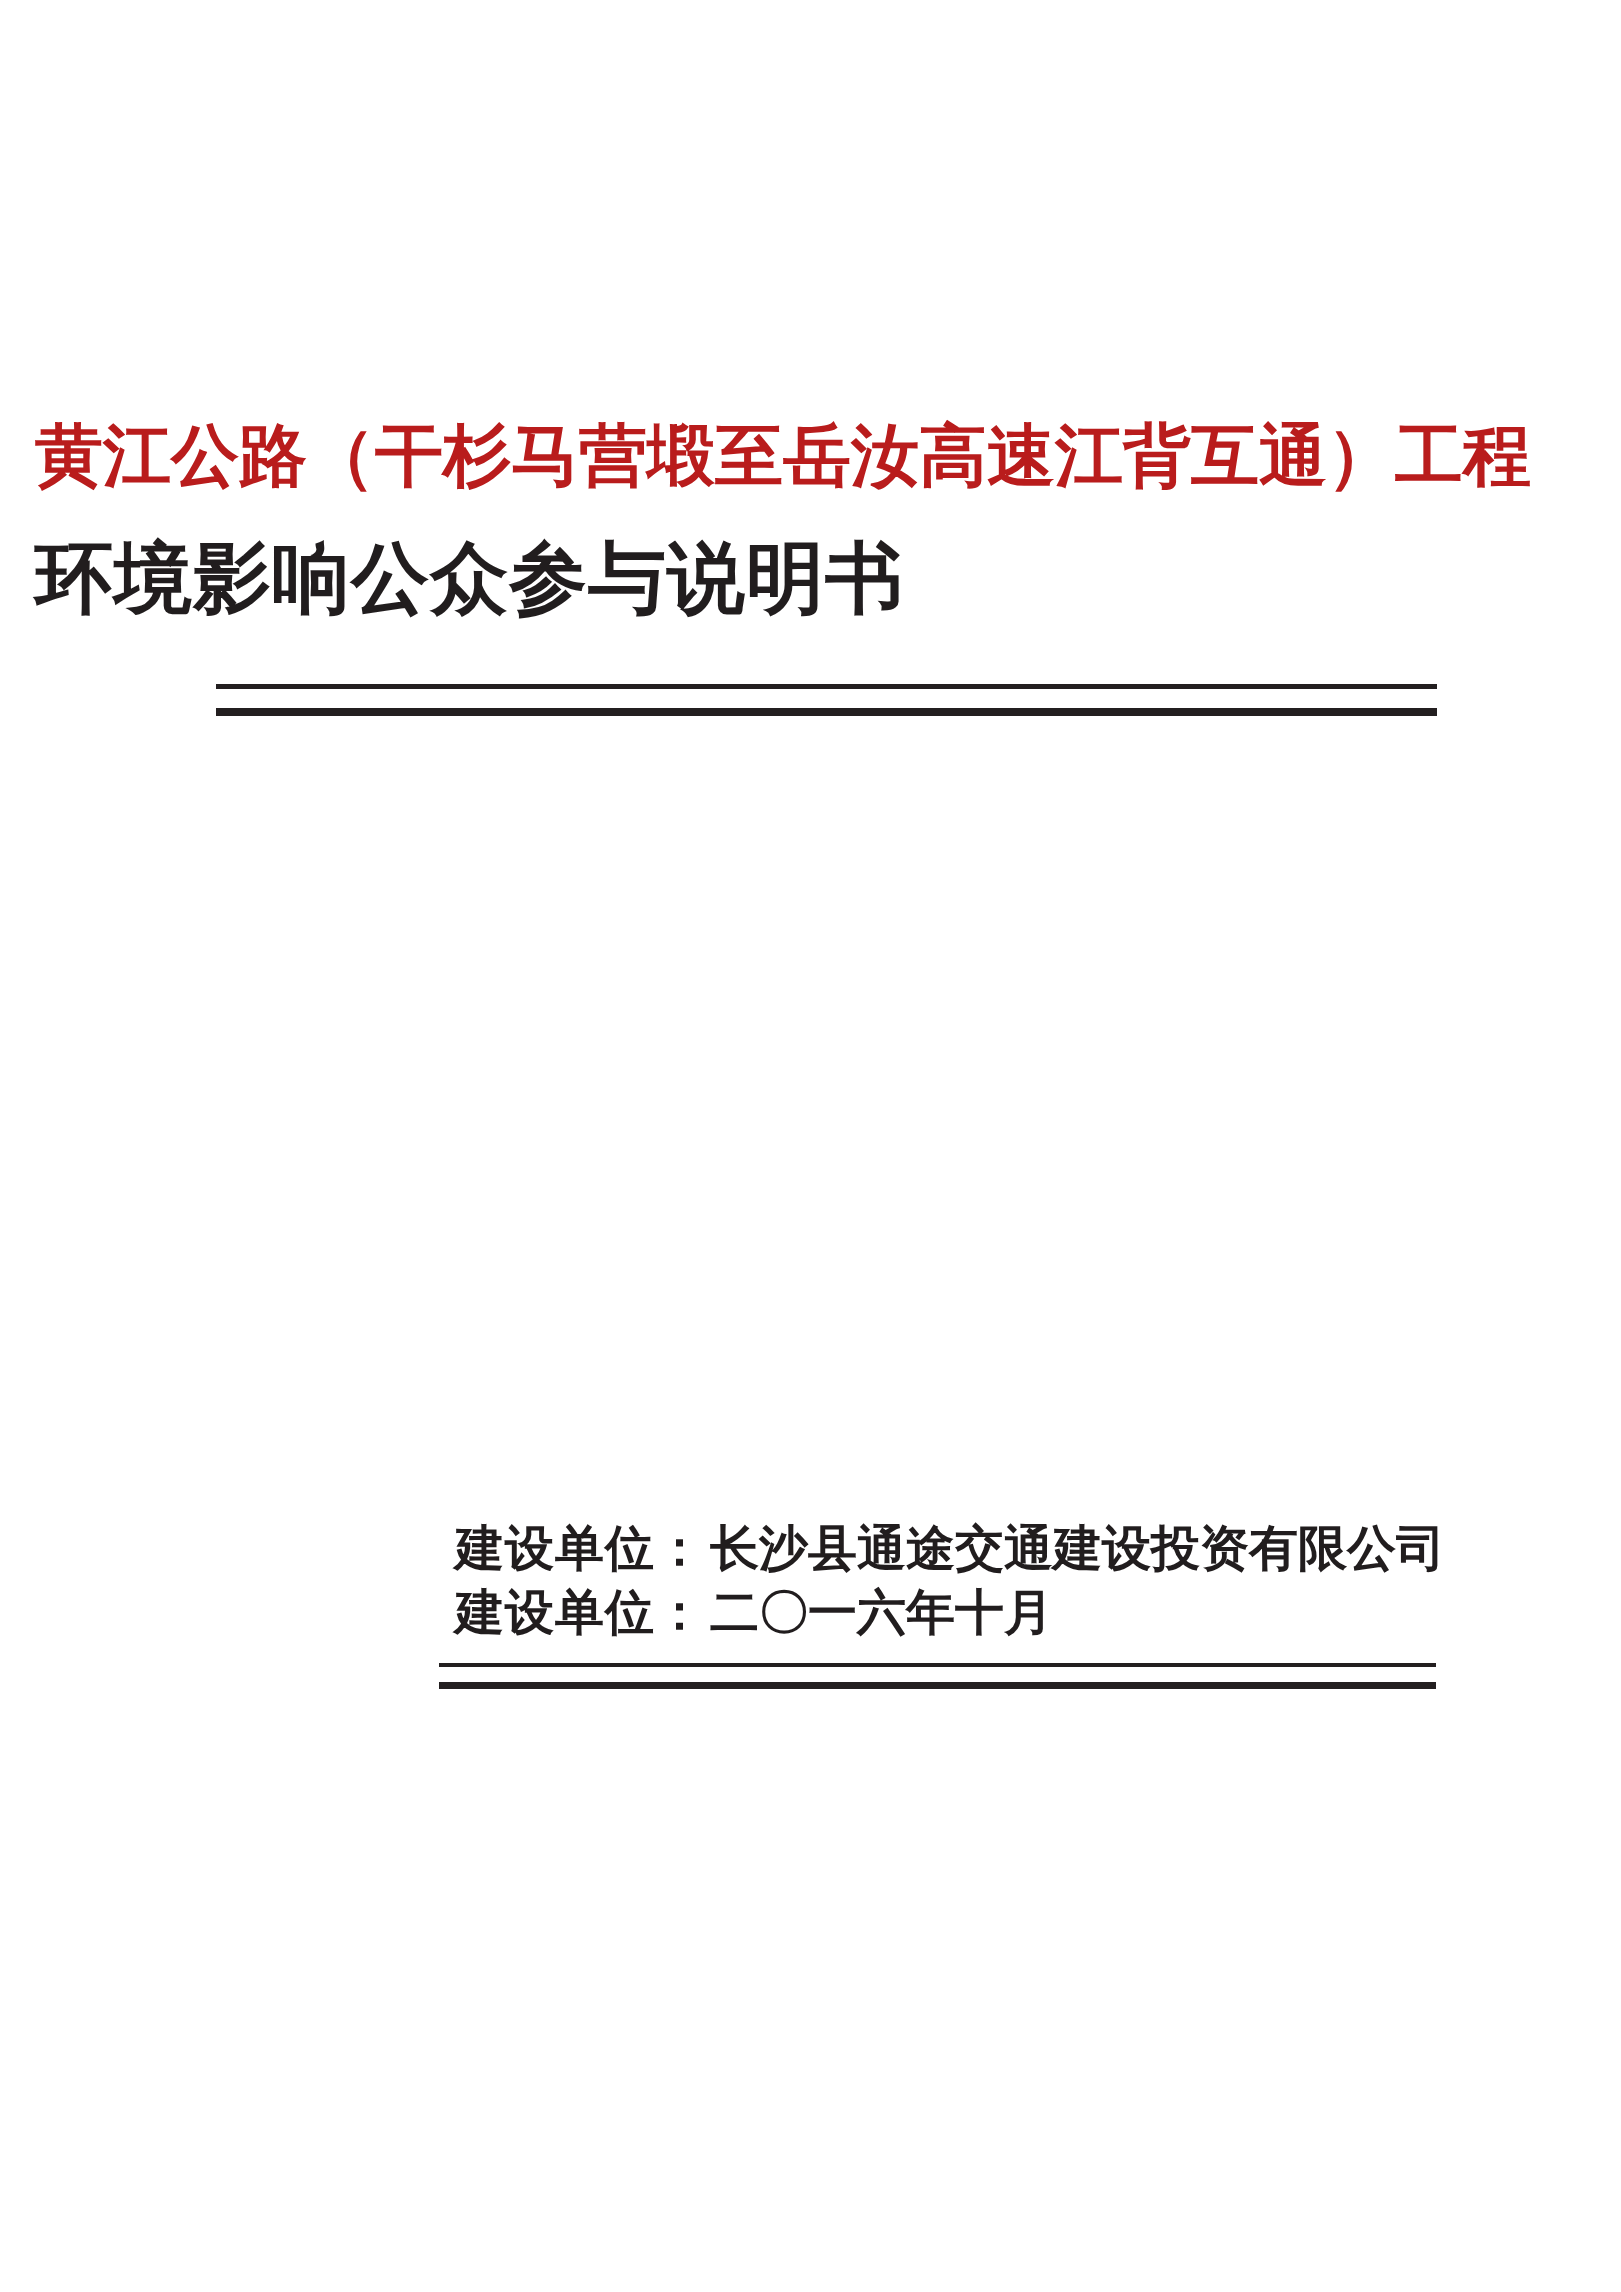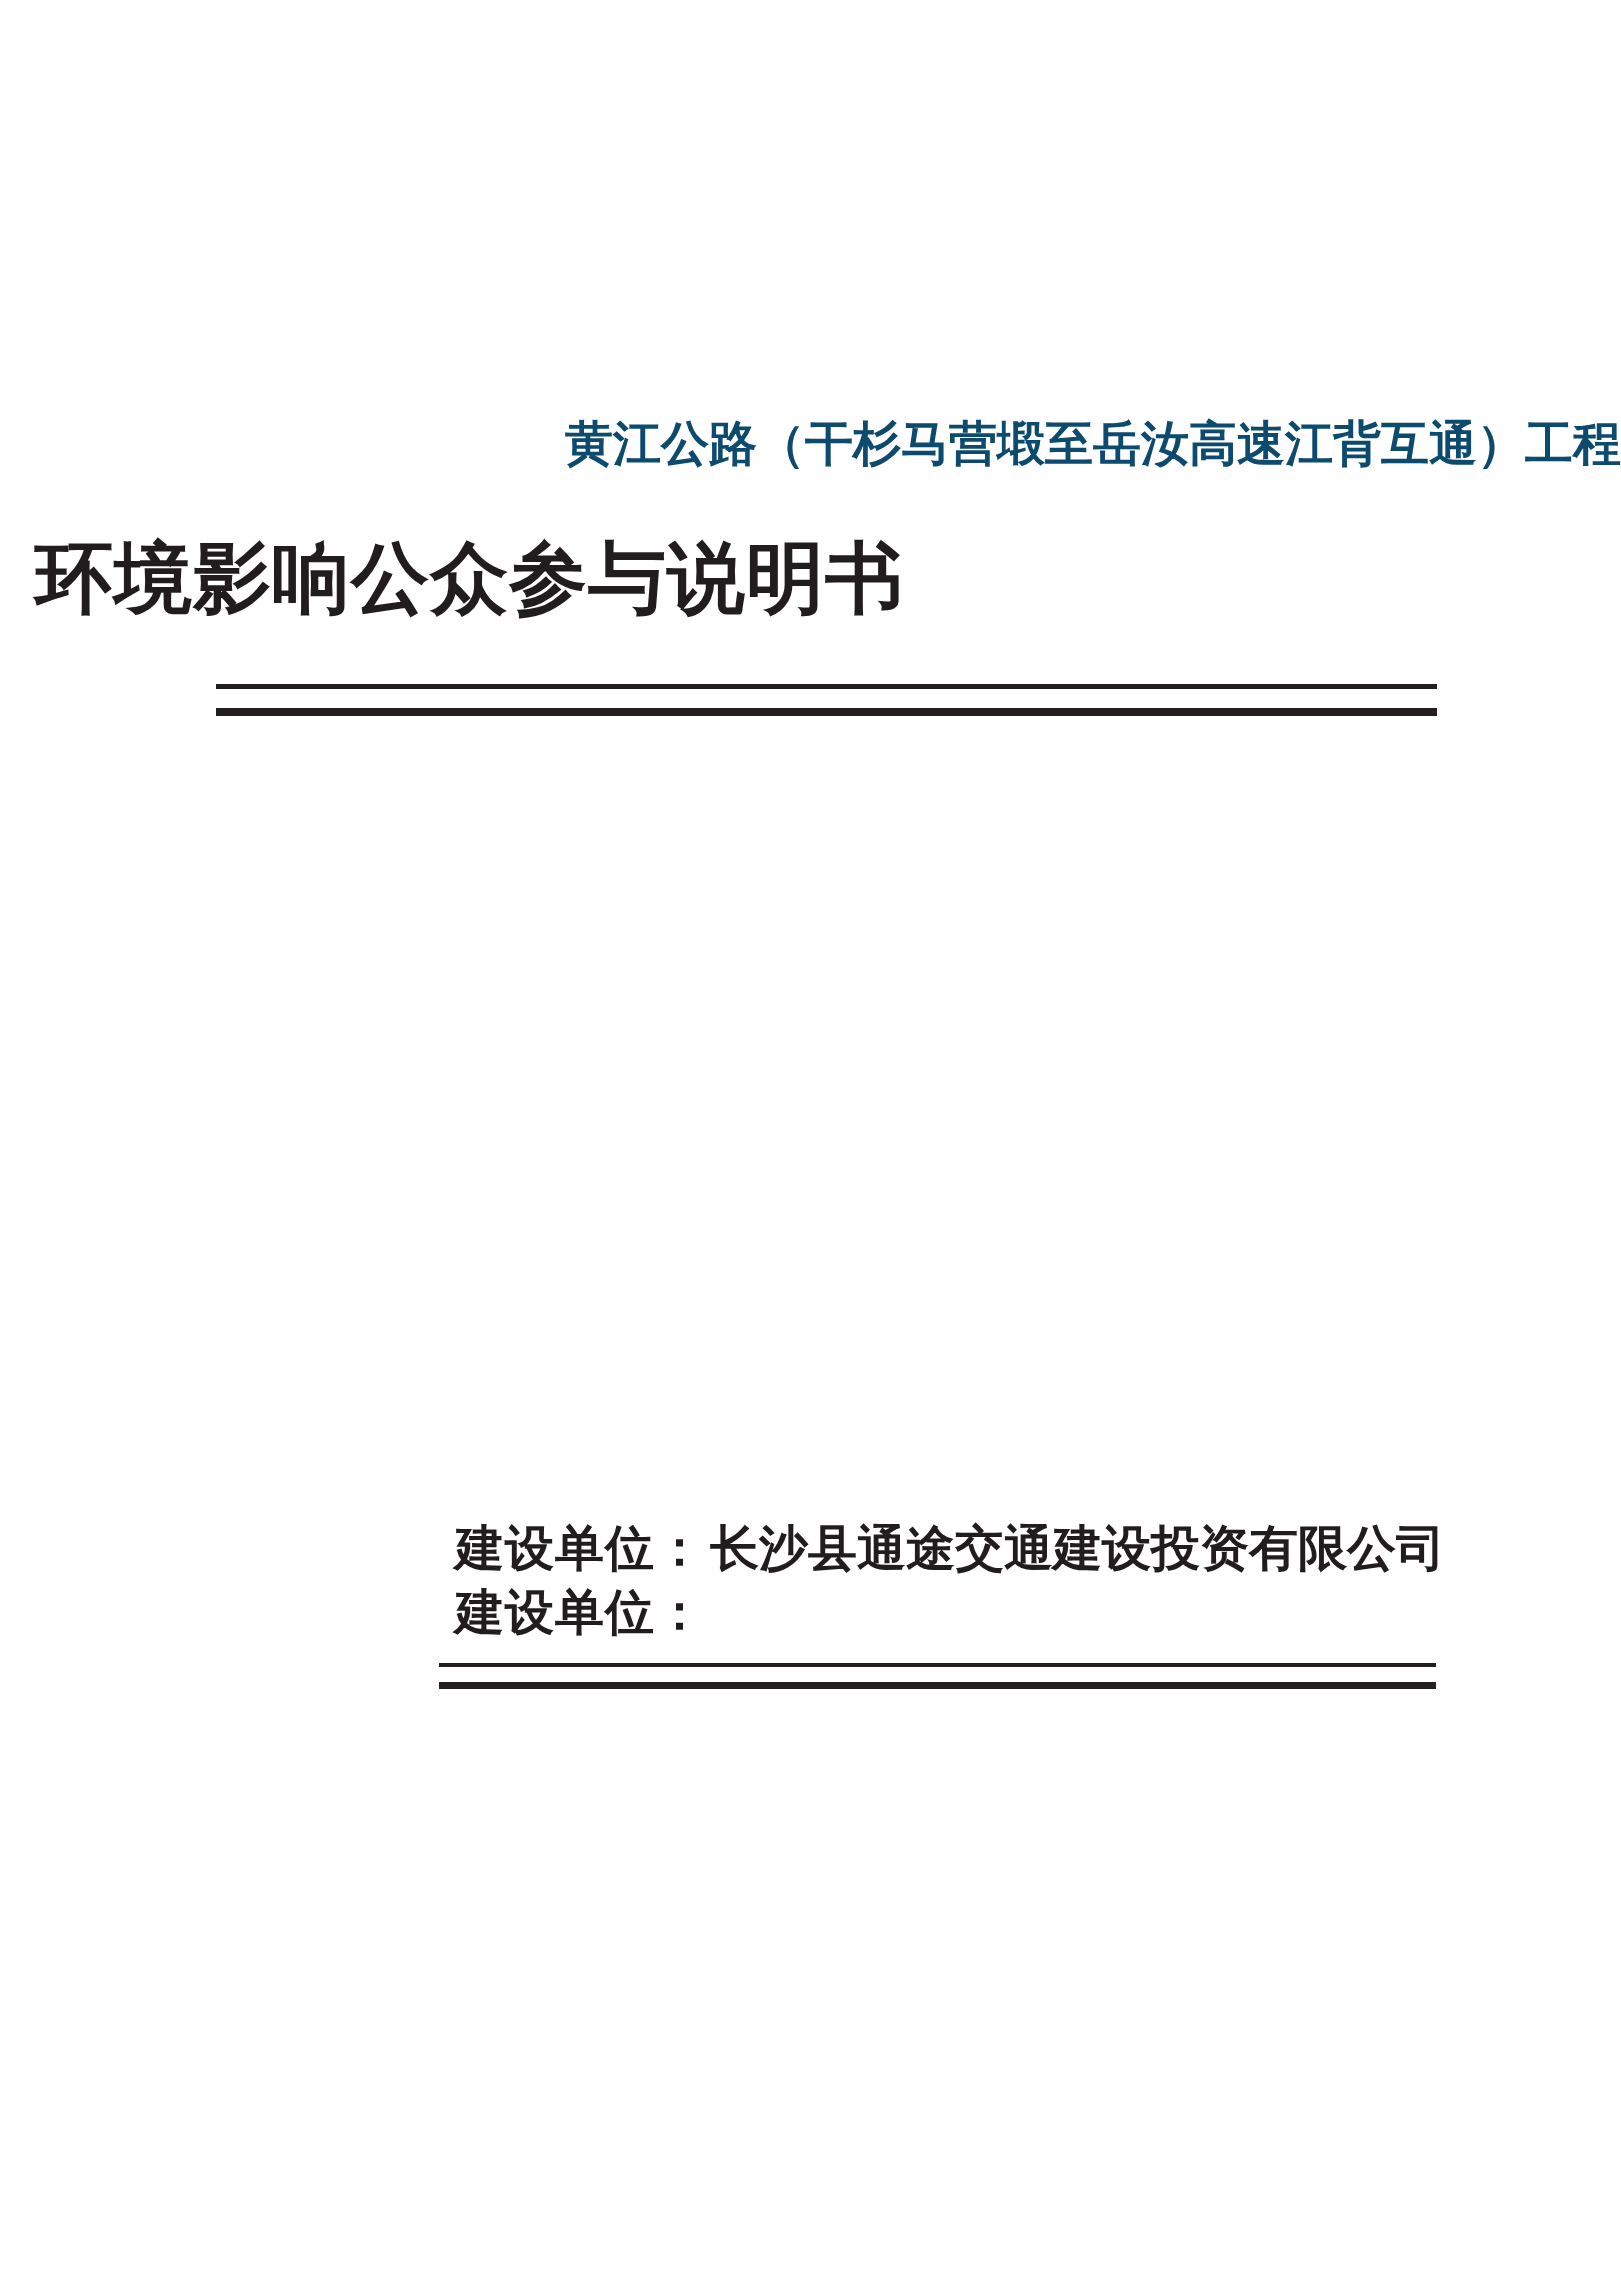--- a/index.html
+++ b/index.html
@@ -14,27 +14,27 @@
     background: #ffffff;
     overflow: hidden;
     font-family: "Liberation Sans", sans-serif;
     color: #211d1e;
   }
   .title-line1 {
     position: absolute;
     top: 416px;
     left: 35px;
     right: 0;
-    text-align: right;
+    text-align: left;
     font-family: "Liberation Sans", sans-serif;
-    font-size: 48px;
+    font-size: 68px;
     font-weight: 700;
     line-height: 1.15;
     letter-spacing: 0px;
-    color: #0c4a6e;
+    color: #b91c1c;
     white-space: nowrap;
   }
   .title-line2 {
     position: absolute;
     top: 535px;
     left: 35px;
     right: 0;
     font-family: "Liberation Sans", sans-serif;
     font-size: 78px;
     font-weight: 700;
@@ -91,20 +91,21 @@
   <div class="rule rule-a-thin"></div>
   <div class="rule rule-a-thick"></div>
 
   <div class="info-block">
     <div class="info-row">
       <span class="info-label">建设单位：</span>
       <span class="info-value">长沙县通途交通建设投资有限公司</span>
     </div>
     <div class="info-row">
       <span class="info-label">建设单位：</span>
+      <span class="info-value">二〇一六年十月</span>
     </div>
   </div>
 
   <div class="rule rule-b-thin"></div>
   <div class="rule rule-b-thick"></div>
 
 </div>
 
 
 </body></html>

